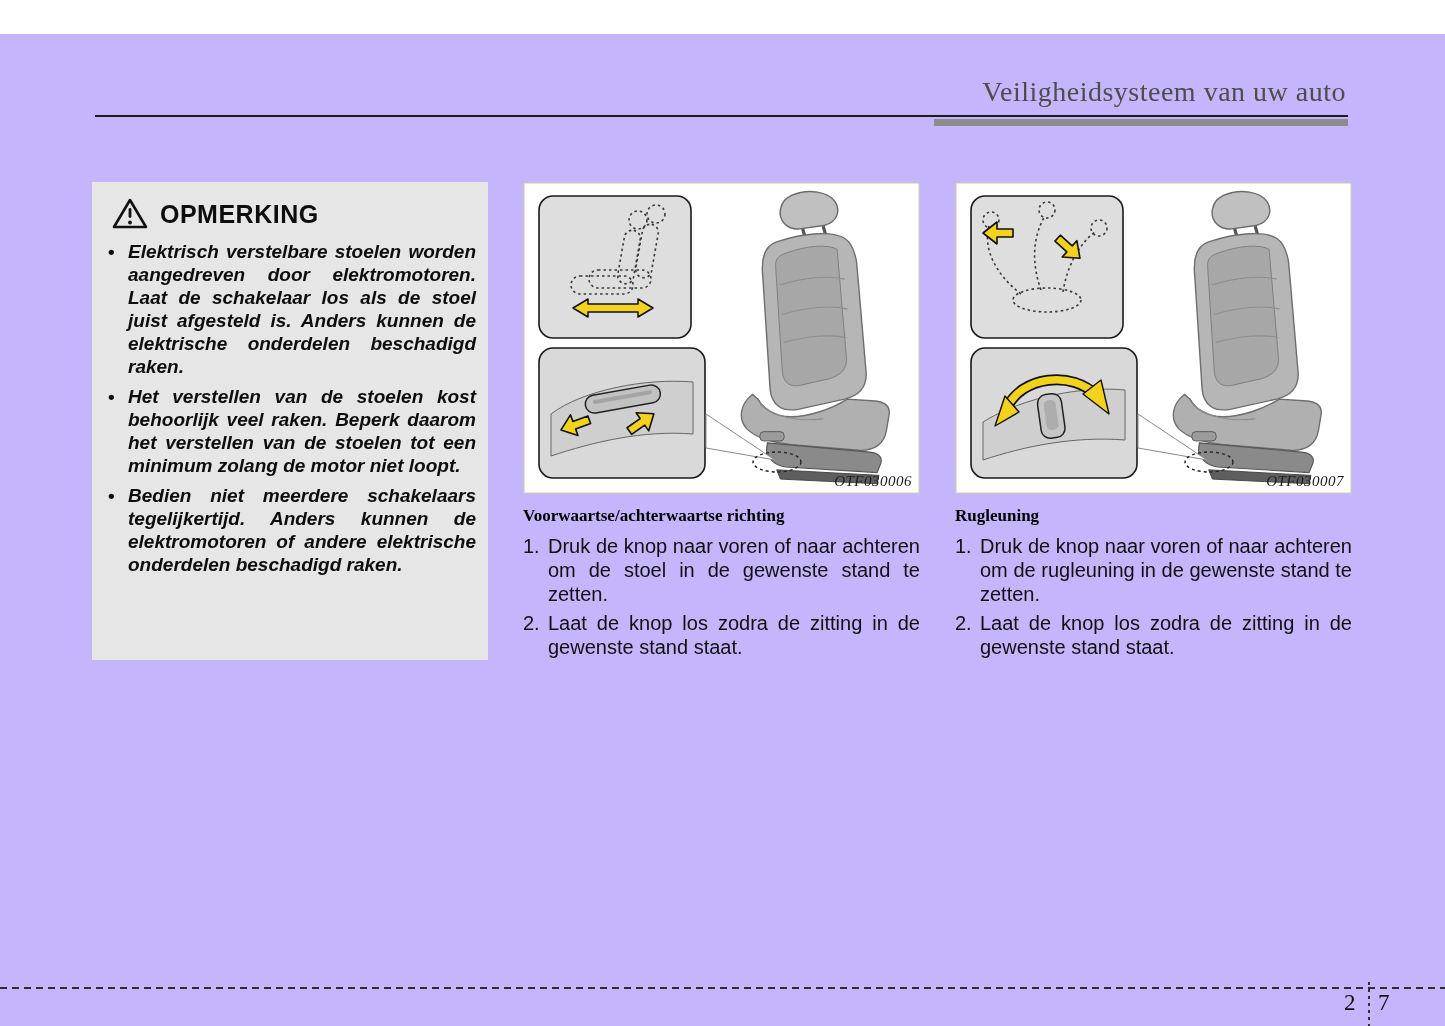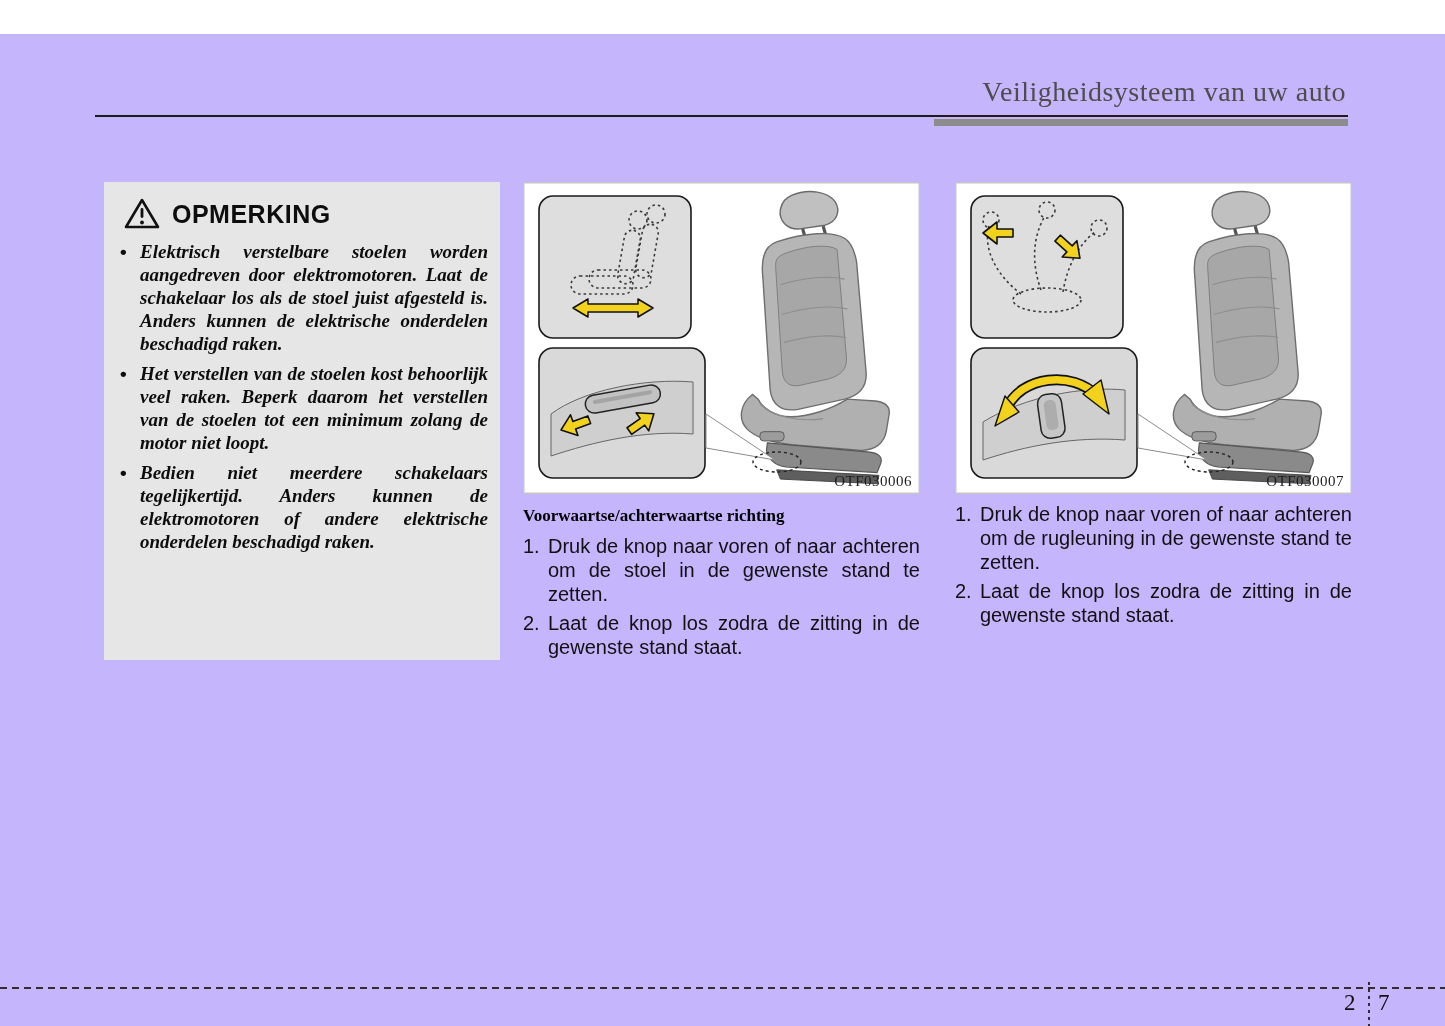--- a/index.html
+++ b/index.html
@@ -13,38 +13,38 @@
   .header-title {
     position:absolute; top:42px; right:99px;
     font-family:"Liberation Serif", serif; font-size:28px; color:#4d4d4d;
     letter-spacing:.5px; white-space:nowrap;
   }
   .header-rule { position:absolute; left:95px; right:97px; top:81px; height:2px; background:#1c1c1c; }
   .header-bar  { position:absolute; right:97px; top:85px; width:414px; height:7px; background:#8c8c8c; }
 
   
   .note-box {
-    position:absolute; left:104px; top:148px; width:396px; min-height:478px;
+    position:absolute; left:92px; top:148px; width:396px; min-height:478px;
     background:#e6e6e6; padding:16px 12px 12px 14px;
   }
   .note-title { display:flex; align-items:center; gap:12px; padding-left:6px; margin-bottom:10px; }
   .note-title .txt { font-size:25px; font-weight:bold; letter-spacing:.5px; color:#0d0d0d; }
   .warn-icon { width:36px; height:32px; flex:0 0 auto; }
   .note-bullet {
     display:flex; font-weight:bold; font-style:italic;
     font-size:19px; line-height:23px; text-align:justify; margin-top:7px; color:#0d0d0d;
   }
   .note-bullet .dot { flex:0 0 22px; padding-left:2px; font-style:normal; }
-  .note-bullet .txt { flex:1;font-family:Liberation Serif, serif; }
+  .note-bullet .txt { flex:1; }
 
   
   .figure { position:absolute; top:148px; width:397px; }
   .figure.left  { left:523px; }
   .figure.right { left:955px; }
-  .fig-canvas { position:relative; width:397px; height:312px; background:#fff; }
+  .fig-canvas { position:relative; width:397px; height:312px; background:#fff;font-style:italic; }
   .fig-canvas > svg { position:absolute; left:0; top:0; }
   .fig-code {
     position:absolute; right:8px; bottom:4px;
     font-family:"Liberation Serif", serif; font-size:15px; color:#1d1d1d; letter-spacing:.5px;
   }
   .fig-caption {
     margin-top:12px; font-family:"Liberation Serif", serif;
     font-weight:bold; font-size:17px; color:#000;
   }
   .steps { margin-top:8px; list-style:none; }
@@ -197,20 +197,21 @@
         <path d="M52,226 C66,194 118,188 142,214" fill="none" stroke="#111" stroke-width="11"></path>
         <path d="M52,226 C66,194 118,188 142,214" fill="none" stroke="#f2d21c" stroke-width="7.5"></path>
         <polygon points="40,244 50,214 64,230" fill="#f2d21c" stroke="#111" stroke-width="1.4" stroke-linejoin="round"></polygon>
         <polygon points="154,232 128,212 146,198" fill="#f2d21c" stroke="#111" stroke-width="1.4" stroke-linejoin="round"></polygon>
 
         <polygon points="183,232 252,278 183,266" fill="#ffffff" stroke="#8a8a8a" stroke-width="1"></polygon>
         <ellipse cx="254" cy="280" rx="24" ry="10" fill="none" stroke="#222" stroke-width="1.4" stroke-dasharray="3,3"></ellipse>
       </svg>
       <span class="fig-code">OTF030007</span>
     </div>
+    <h3 class="fig-caption">Rugleuning</h3>
     <ol class="steps">
       <li class="step">
         <span class="num">1.</span>
         <span class="txt">Druk de knop naar voren of naar achteren om de rugleuning in de gewenste stand te zetten.</span>
       </li>
       <li class="step">
         <span class="num">2.</span>
         <span class="txt">Laat de knop los zodra de zitting in de gewenste stand staat.</span>
       </li>
     </ol>

